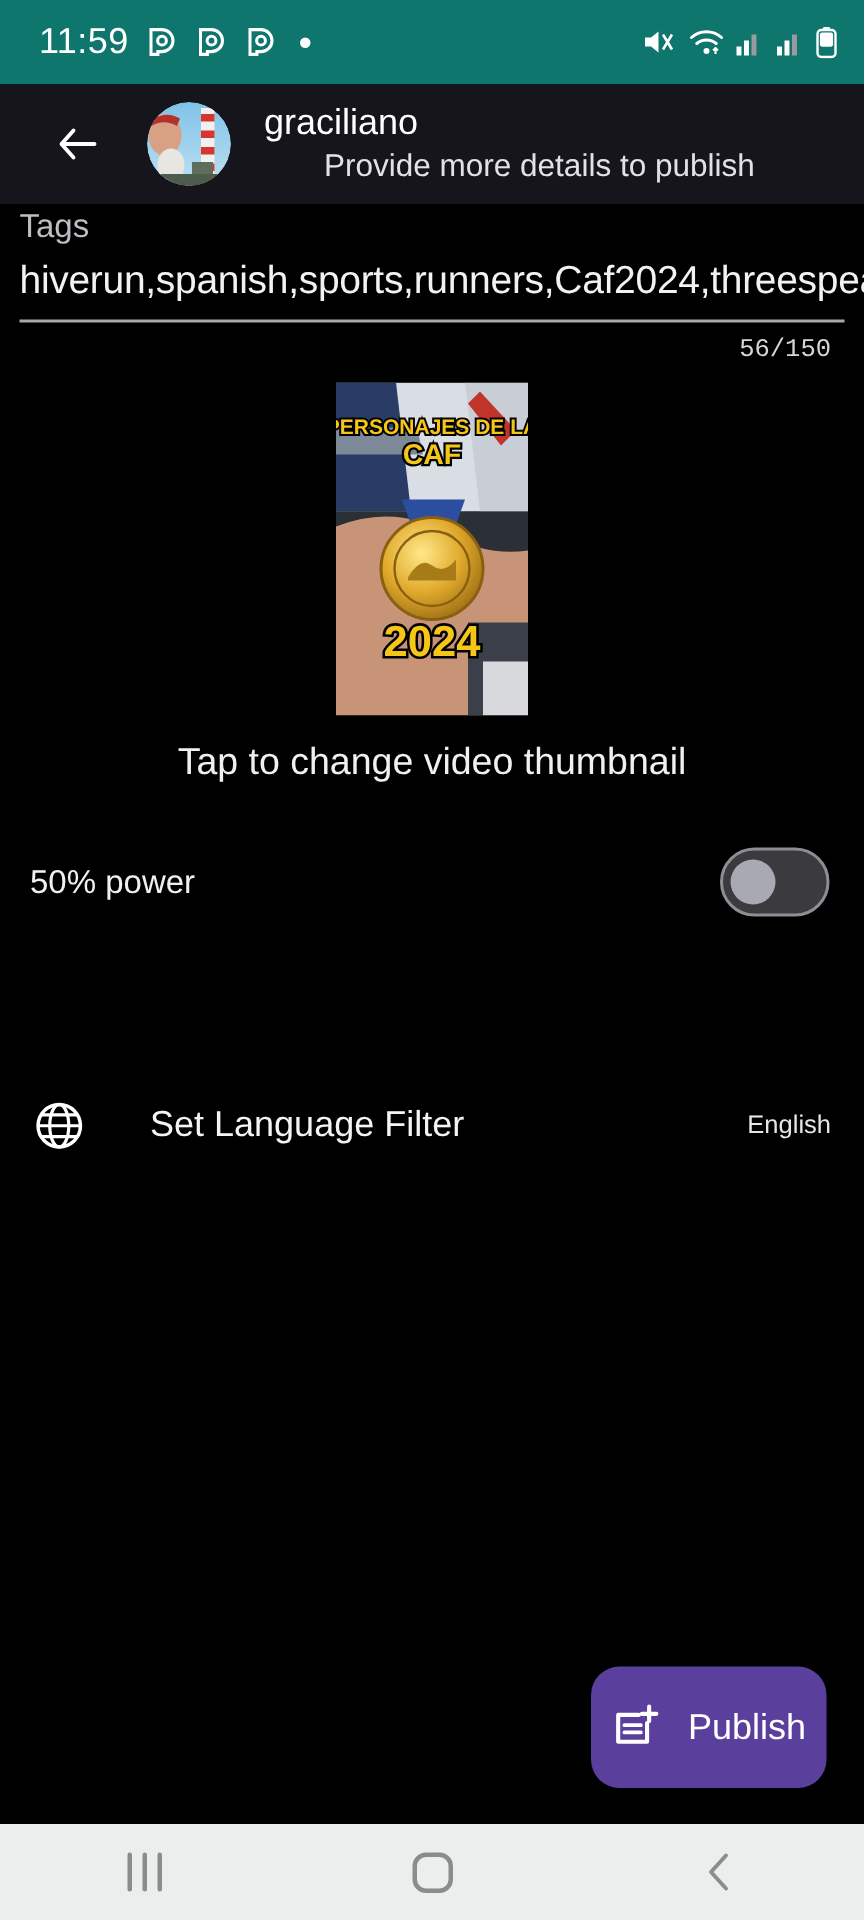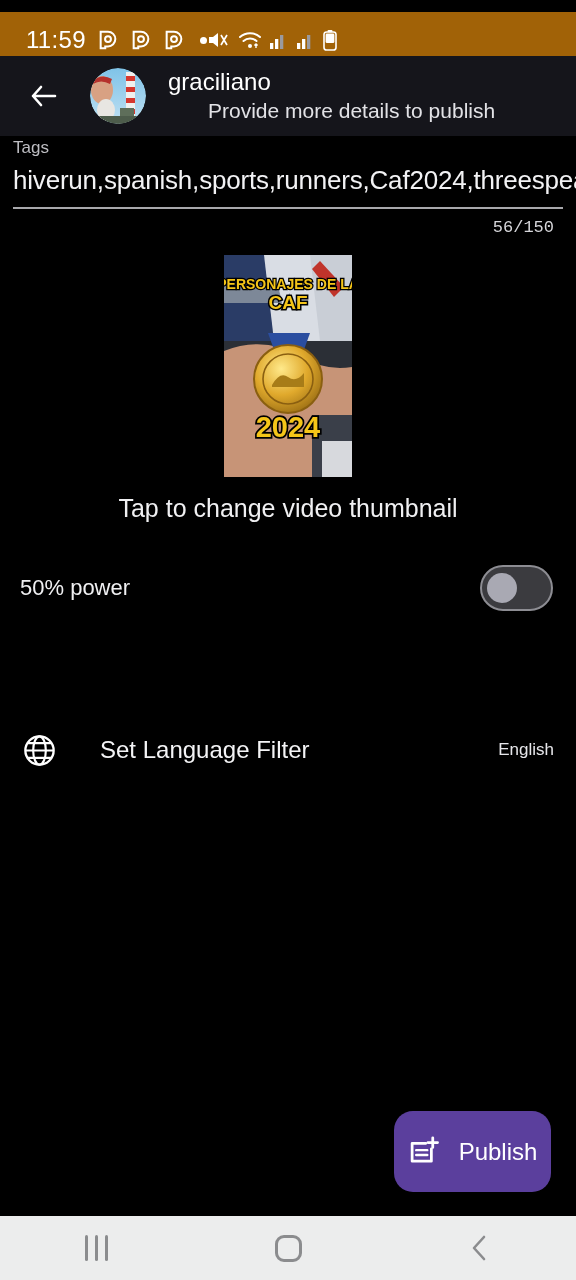--- a/index.html
+++ b/index.html
@@ -6,51 +6,51 @@
   html, body {
     width:576px; height:1280px;
     background:#000;
     font-family:"Liberation Sans", sans-serif;
     overflow:hidden;
   }
   #app { position:relative; width:576px; height:1280px; background:#000; }
 
   
   .statusbar{
-    position:absolute; top:12px; left:0; width:576px; height:56px;
-    background:#a16207;
-    display:flex; align-items:center; 
+    position:absolute; top:0; left:0; width:576px; height:56px;
+    background:#0f766e;
+    display:flex; align-items:center; justify-content:space-between;
     padding:0 18px 0 26px;
   }
   .sb-left{ display:flex; align-items:center; gap:11px; }
   .sb-time{ color:#fff; font-size:24px; letter-spacing:.3px; }
   .sb-appicon{ width:22px; height:22px; display:block; }
   .sb-dot{ width:7px; height:7px; border-radius:50%; background:#fff; margin-left:4px;}
   .sb-right{ display:flex; align-items:center; gap:7px; }
   .sb-ic{ display:block; }
 
   
   .header{
     position:absolute; top:56px; left:0; width:576px; height:80px;
     background:#15151b;
-    display:flex; align-items:center; padding:0 16px 0 24px;
+    display:flex; align-items:center; padding:0 16px 0 32px;
   }
   .back-arrow{ width:40px; height:40px; flex:0 0 auto; }
   .avatar{
     width:56px; height:56px; border-radius:50%; margin-left:26px; flex:0 0 auto;
     overflow:hidden; position:relative; background:#0b0b0b;
   }
   .avatar svg{ display:block; }
   .header-texts{ margin-left:22px; display:flex; flex-direction:column; gap:2px;}
   .h-title{ color:#fff; font-size:24px; line-height:28px; }
   .h-sub{ color:#e2e2e6; font-size:21px; line-height:26px;margin-left:40px; }
 
   
   .tags-block{ position:absolute; top:138px; left:0; width:576px; }
-  .tags-label{ color:#bdbdc2; font-size:17px; padding-left:13px; }
+  .tags-label{ color:#bdbdc2; font-size:22px; padding-left:13px; }
   .tags-value{
     color:#f2f2f4; font-size:26px; padding-left:13px; margin-top:7px;
     white-space:nowrap; overflow:hidden; letter-spacing:-.2px;
   }
   .tags-rule{ height:2px; background:#a8a8ac; margin:11px 13px 0 13px; }
   .tags-counter{ color:#d6d6da; font-size:17px; text-align:right; padding:9px 22px 0 0;font-family:Liberation Mono, monospace; }
 
   
   .thumb-wrap{ position:absolute; top:255px; left:0; width:576px; text-align:center; }
   .thumb{

